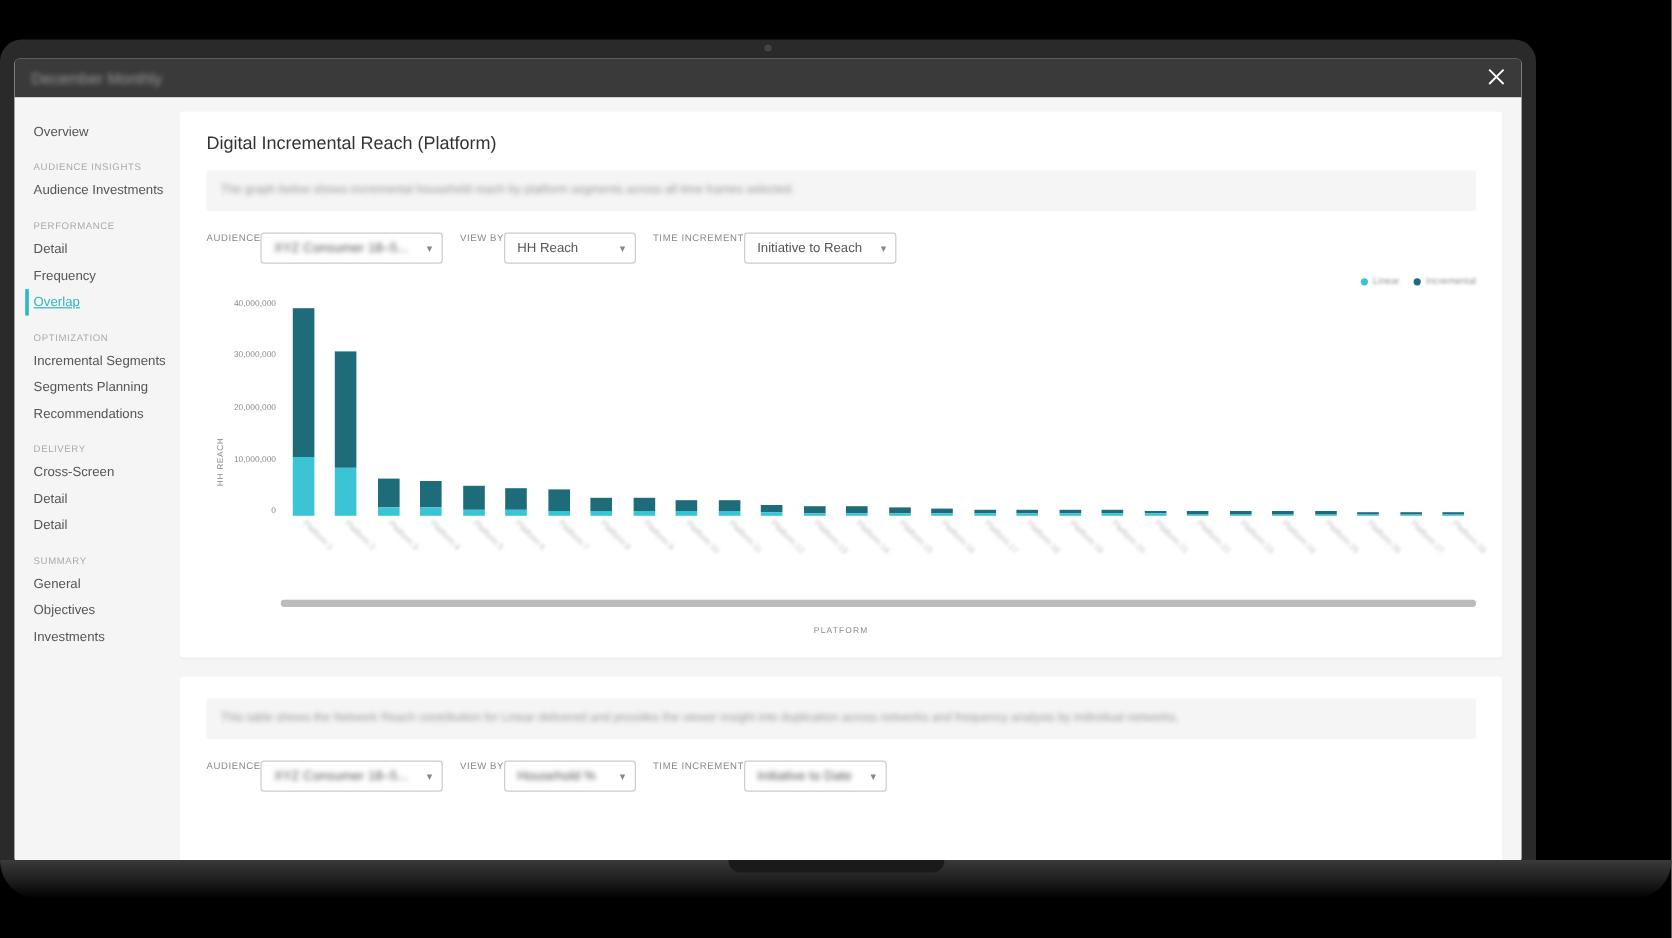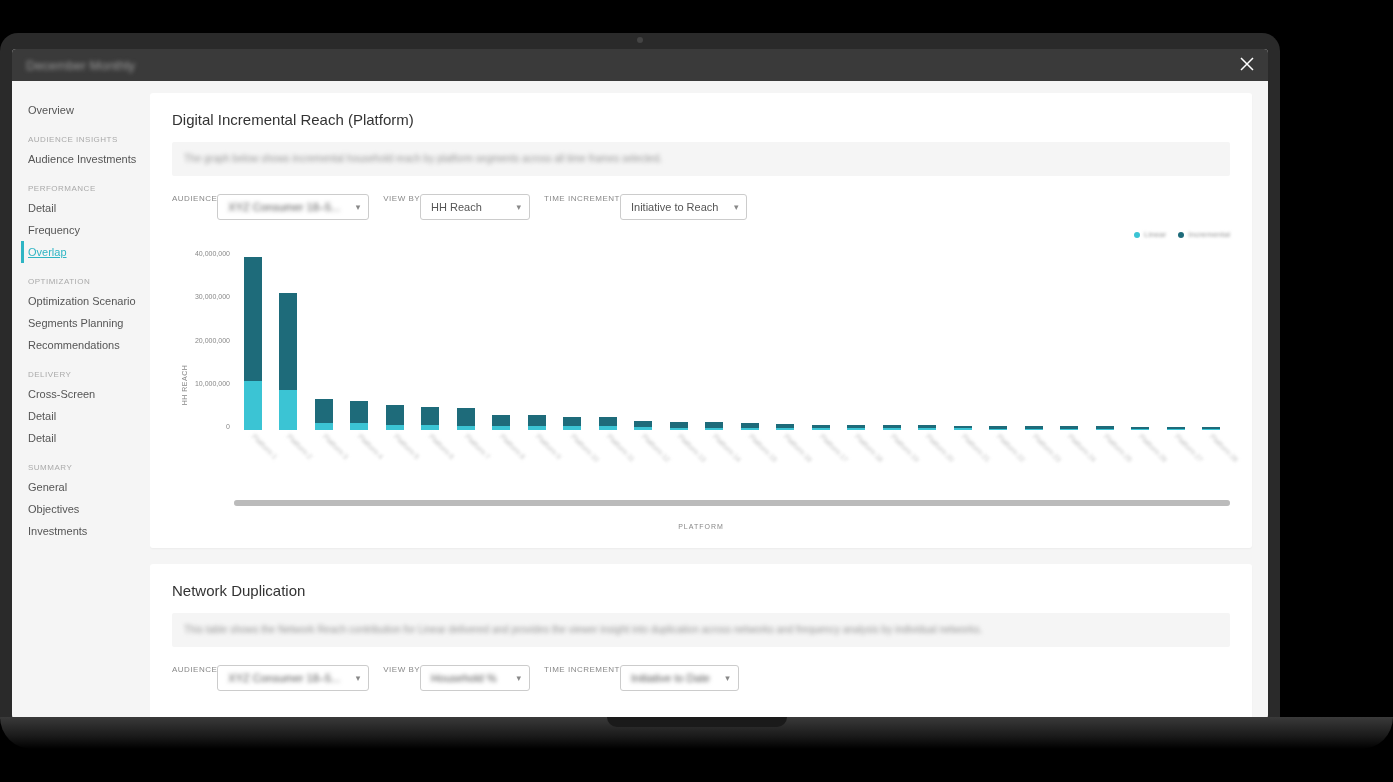--- a/index.html
+++ b/index.html
@@ -65,21 +65,21 @@
       <div class="sidebar">
         <div class="side-link">Overview</div>
         <div id="sidebar-sections">
               <div class="side-header">AUDIENCE INSIGHTS</div>
               <div class="side-link">Audience Investments</div>
               <div class="side-header">PERFORMANCE</div>
               <div class="side-link">Detail</div>
               <div class="side-link">Frequency</div>
               <div class="side-link active">Overlap</div>
               <div class="side-header">OPTIMIZATION</div>
-              <div class="side-link">Optimization Scenario</div>
+              <div class="side-link">Incremental Segments</div>
               <div class="side-link">Segments Planning</div>
               <div class="side-link">Recommendations</div>
               <div class="side-header">DELIVERY</div>
               <div class="side-link">Cross-Screen</div>
               <div class="side-link">Detail</div>
               <div class="side-link">Detail</div>
               <div class="side-header">SUMMARY</div>
               <div class="side-link">General</div>
               <div class="side-link">Objectives</div>
               <div class="side-link">Investments</div>
@@ -333,21 +333,20 @@
                   </div>
                 </div>
             <div class="scrollbar-track">
               <div class="scrollbar-thumb"></div>
             </div>
             <div class="x-axis-label">PLATFORM</div>
           </div>
         </div>
 
         <div class="panel" style="position:relative; padding-bottom:40px;">
-          <div class="panel-title">Network Duplication</div>
           <div class="desc-box">
             <div class="desc-text">This table shows the Network Reach contribution for Linear delivered and provides the viewer insight into duplication across networks and frequency analysis by individual networks.</div>
           </div>
           <div class="controls-row">
             <div class="control-group">
               <div class="control-label">AUDIENCE</div>
               <div class="select blurred">
                 <span>XYZ Consumer 18–5...</span>
                 <span class="chevron">▾</span>
               </div>

